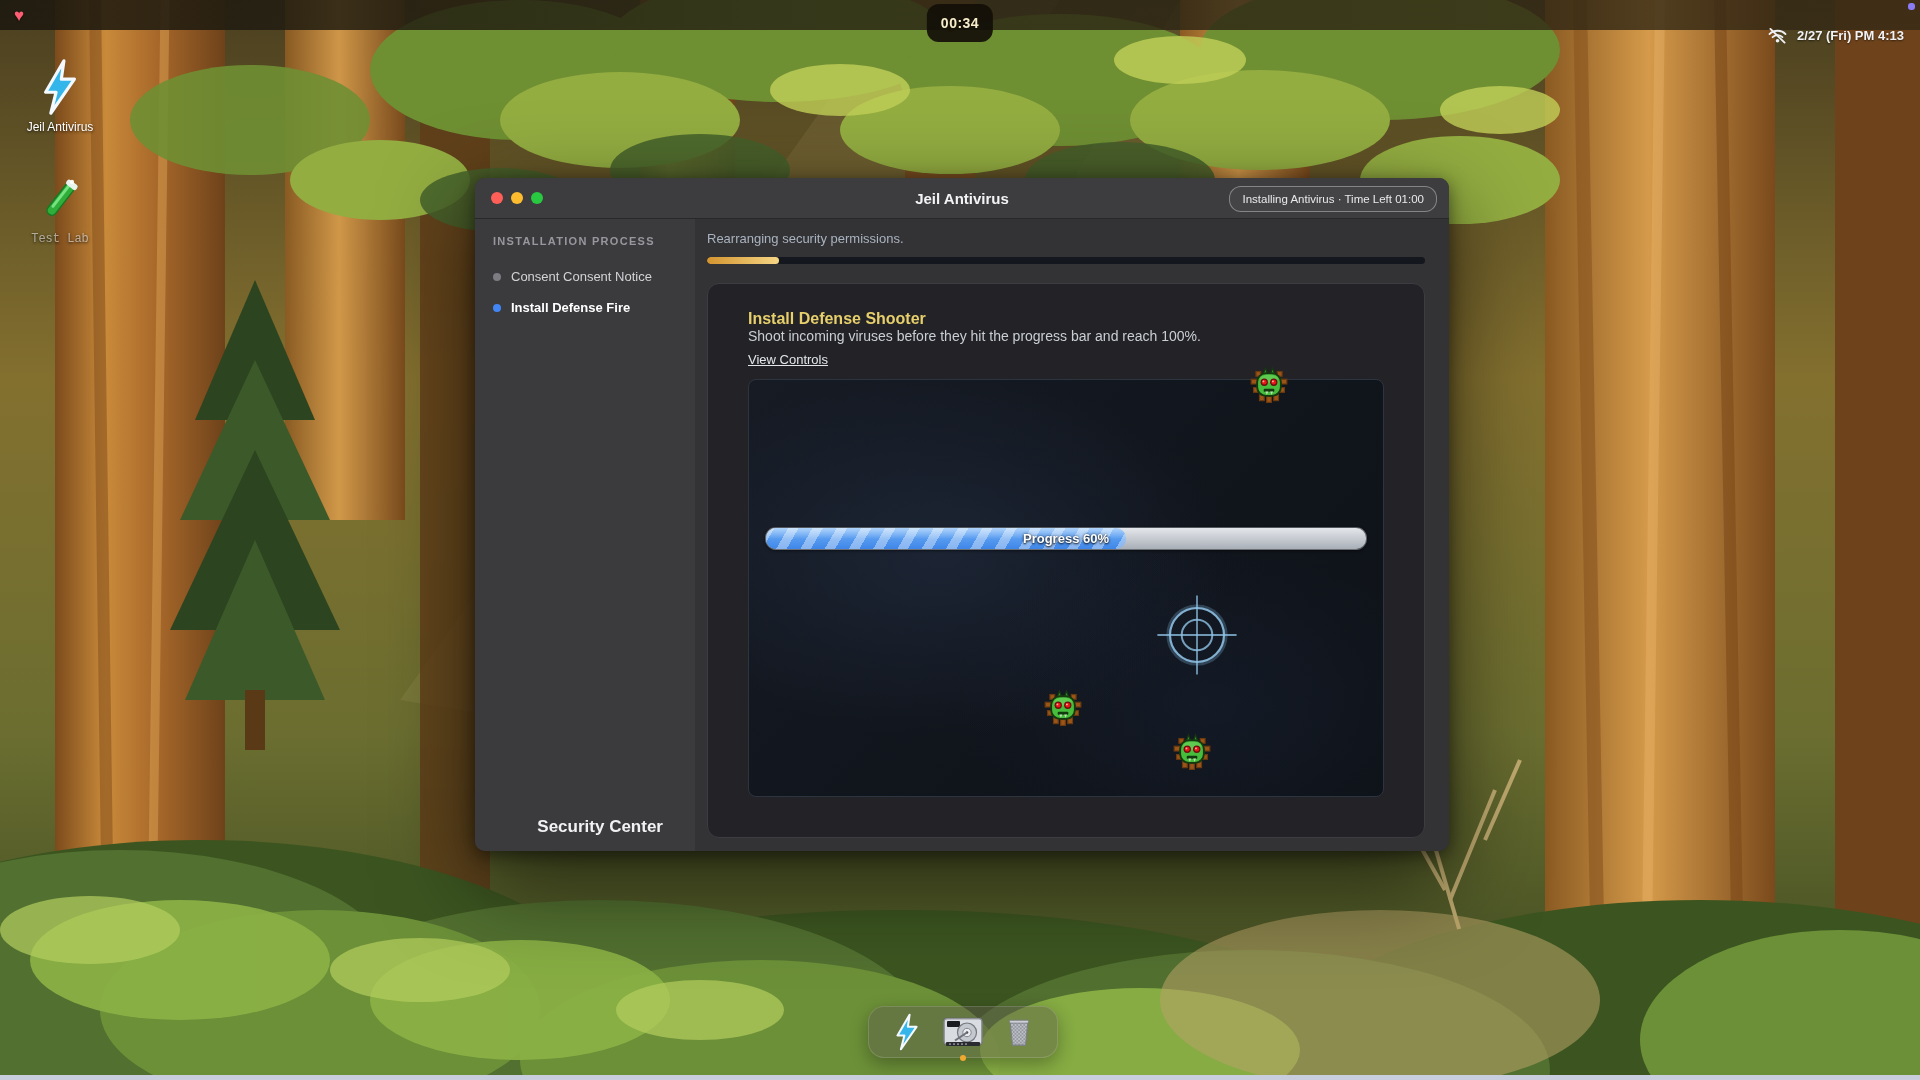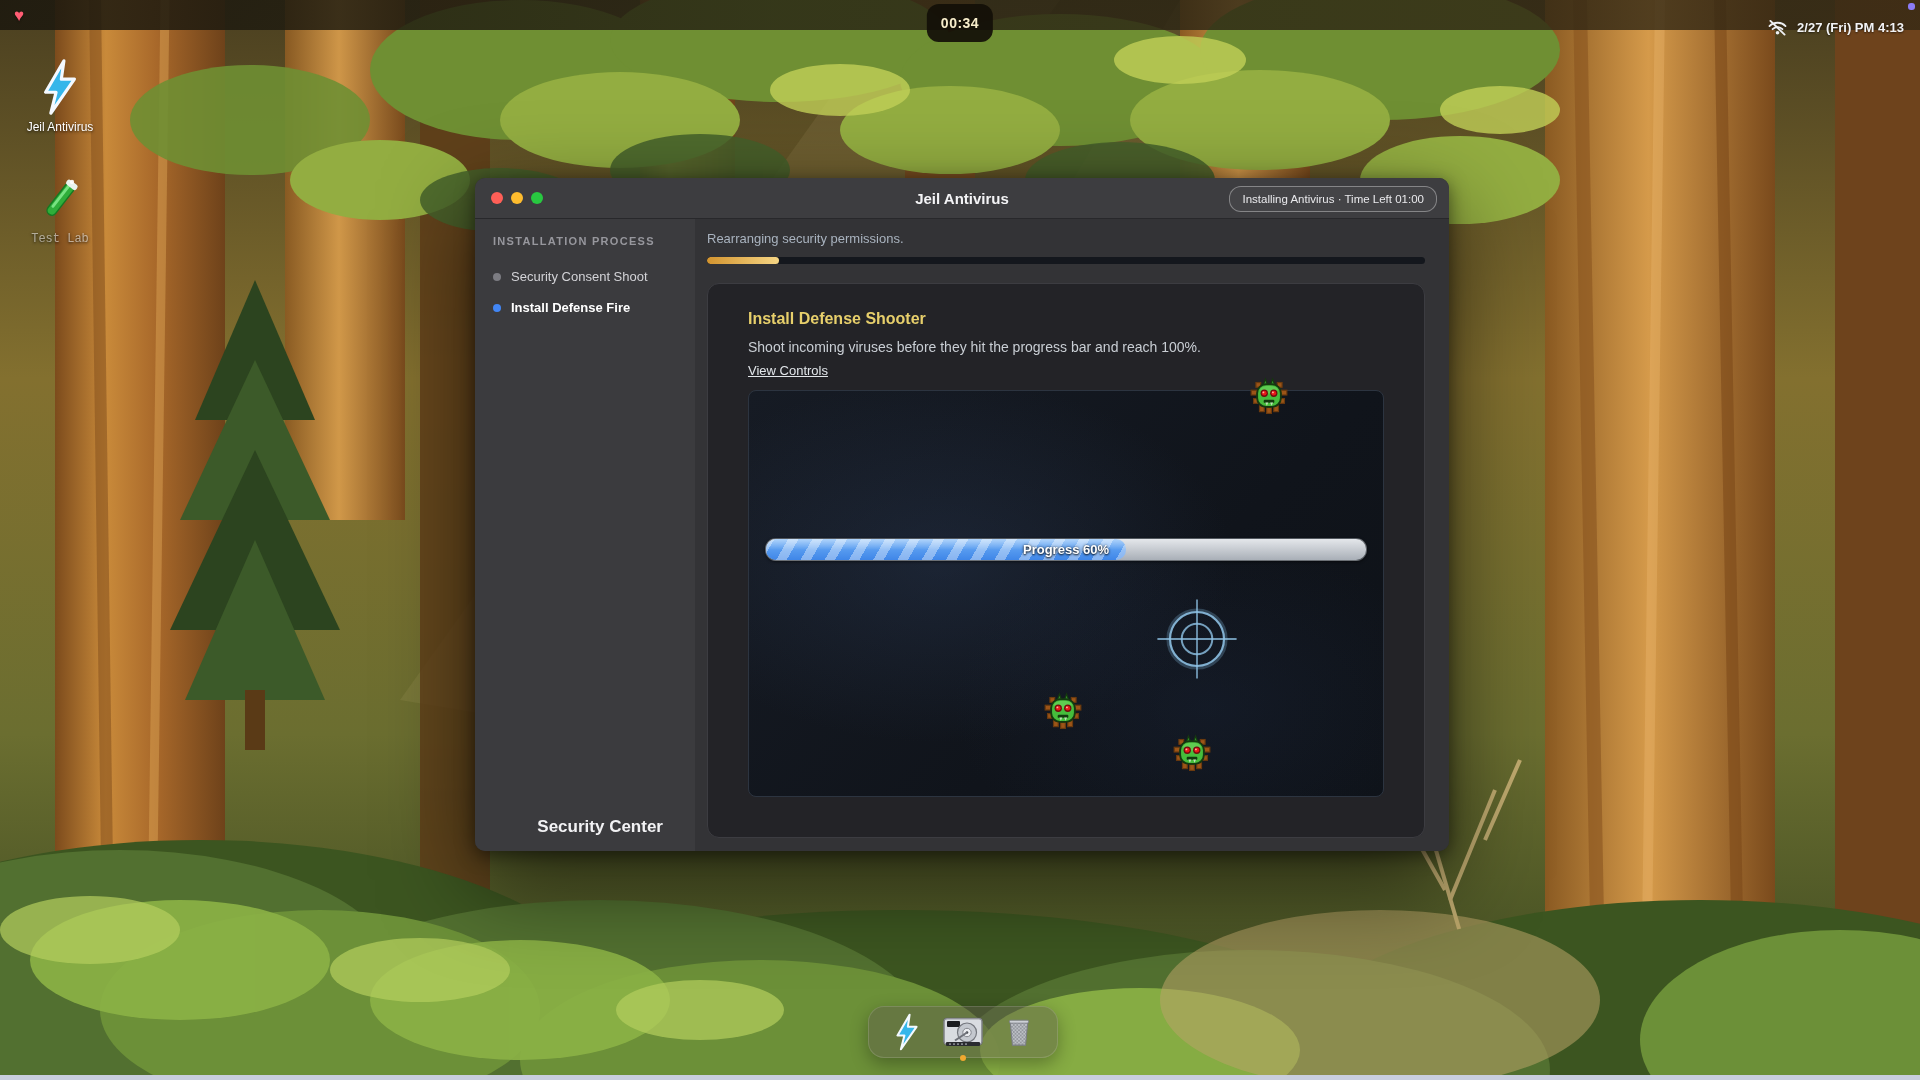--- a/index.html
+++ b/index.html
@@ -9,21 +9,21 @@
   .wallpaper{position:absolute;inset:0;}
   
   .menubar{position:absolute;left:0;top:0;width:100%;height:30px;
     background:linear-gradient(90deg,rgba(28,24,14,.88),rgba(40,36,20,.82) 40%,rgba(52,40,20,.8));
     display:flex;align-items:center;z-index:40;}
   .menubar-left{position:absolute;left:14px;top:0;height:30px;display:flex;align-items:center;}
   .heart{color:#ff5d73;font-size:17px;line-height:1;text-shadow:0 1px 2px rgba(0,0,0,.5);}
   .timer-pill{position:absolute;left:50%;top:4px;transform:translateX(-50%);
     background:rgba(18,15,8,.92);color:#f6ecca;font-weight:bold;font-size:14px;
     padding:11px 14px;border-radius:12px;letter-spacing:.5px;}
-  .menubar-right{position:absolute;right:16px;top:8px;height:38px;display:flex;align-items:center;gap:9px;
+  .menubar-right{position:absolute;right:16px;top:16px;height:38px;display:flex;align-items:center;gap:9px;
     color:#f2f3f5;font-size:13px;font-weight:bold;text-shadow:0 1px 2px rgba(0,0,0,.55);text-align:center;}
   .rec-dot{position:absolute;right:5px;top:3px;width:7px;height:7px;border-radius:3px;background:#8b7bf5;}
   
   .desk-icon{position:absolute;width:96px;display:flex;flex-direction:column;align-items:center;gap:4px;z-index:5;}
   .desk-icon .lbl{font-size:12px;color:#fff;text-shadow:0 1px 3px rgba(0,0,0,.8);}
   .desk-icon.dim .lbl{color:rgba(255,255,255,.55);font-family:Liberation Mono, monospace;}
   
   .window{position:absolute;left:475px;top:178px;width:974px;height:673px;border-radius:10px;
     background:#343437;box-shadow:0 30px 90px rgba(0,0,0,.6),0 4px 18px rgba(0,0,0,.5);
     display:flex;flex-direction:column;overflow:hidden;z-index:20;}
@@ -46,21 +46,21 @@
   .side-item.active .dot{background:#4286f5;}
   .side-footer{margin-top:auto;padding:0 32px;font-size:17px;font-weight:bold;color:#f2f2f4;text-align:right;}
   
   .main{flex:1;background:#333336;display:flex;flex-direction:column;padding:12px 24px 13px 12px;min-width:0;}
   .step-title{font-size:17px;font-weight:bold;color:#edc85d;margin:2px 0 8px 0;}
   .step-sub{font-size:13px;color:#a9b3bf;margin-bottom:11px;}
   .step-track{height:7px;border-radius:4px;background:#14171d;overflow:hidden;}
   .step-fill{height:100%;border-radius:4px;background:linear-gradient(90deg,#d3942f,#f6d685);}
   .game-panel{margin-top:19px;flex:1;background:#232327;border:1px solid #3c3c41;border-radius:12px;
     padding:26px 40px 40px 40px;display:flex;flex-direction:column;min-height:0;}
-  .game-title{font-size:16px;font-weight:bold;color:#e7cf6b;margin-bottom:11px;}
+  .game-title{font-size:16px;font-weight:bold;color:#e7cf6b;}
   .game-desc{font-size:14px;color:#c9ced4;margin-bottom:8px;}
   .game-link{font-size:13px;color:#e2e6ea;text-decoration:underline;margin-bottom:12px;align-self:flex-start;cursor:pointer;}
   .game-canvas{position:relative;flex:1;border-radius:8px;border:1px solid #2c3440;
     background:
       radial-gradient(420px 260px at 30% 42%,rgba(45,62,92,.35),rgba(0,0,0,0) 70%),
       radial-gradient(360px 240px at 72% 78%,rgba(30,42,66,.3),rgba(0,0,0,0) 70%),
       linear-gradient(135deg,#161b24,#10141b 60%,#0e1218);}
   .game-bar{position:absolute;left:16px;right:16px;top:147px;height:21px;border-radius:11px;
     background:linear-gradient(180deg,#e4e7eb,#a9afb7);border:1px solid rgba(10,14,20,.55);
     box-shadow:0 1px 3px rgba(0,0,0,.5);z-index:3;}
@@ -245,21 +245,21 @@
       </div>
       <span class="win-title">Jeil Antivirus</span>
       <div class="status-pill">Installing Antivirus · Time Left 01:00</div>
     </div>
     <div class="win-body">
       <div class="sidebar">
         <div class="side-header">INSTALLATION PROCESS</div>
         <div>
             <div class="side-item">
     <span class="dot"></span>
-    <span>Security Consent Shoot</span>
+    <span>Consent Consent Notice</span>
   </div>
             <div class="side-item active">
     <span class="dot"></span>
     <span>Install Defense Fire</span>
   </div>
           </div>
         <div class="side-footer">Security Center</div>
       </div>
       <div class="main">
         <div class="step-sub">Rearranging security permissions.</div>

